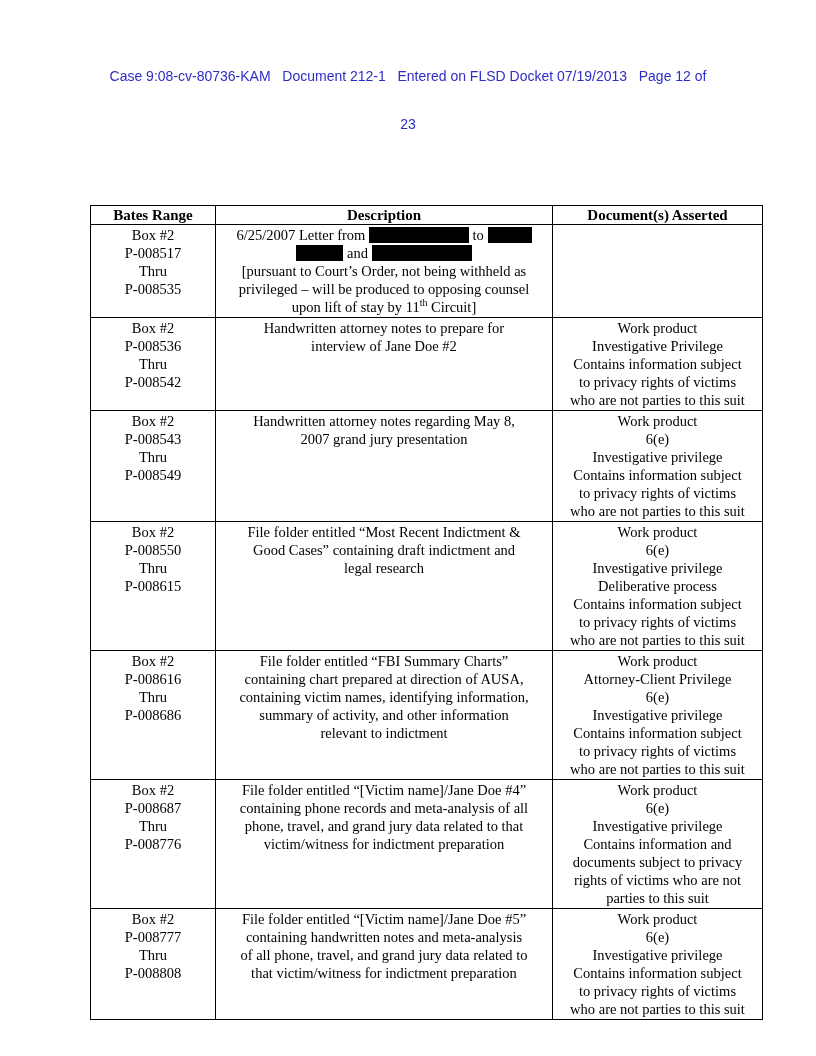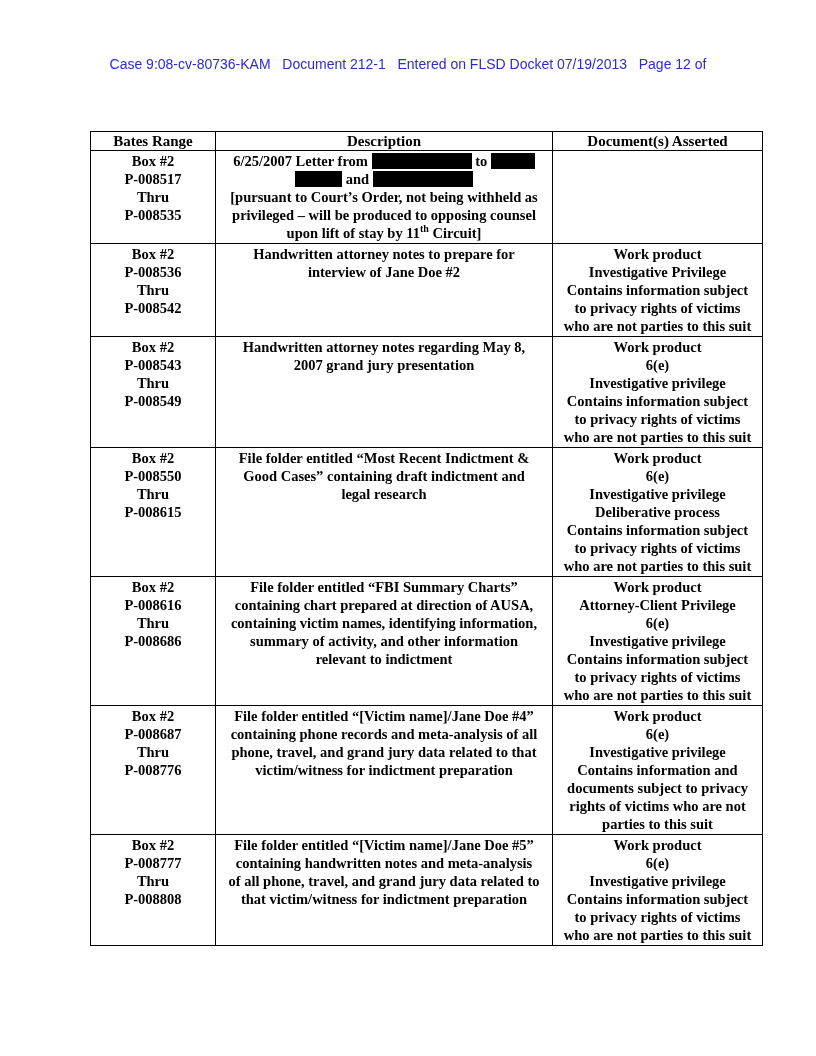--- a/index.html
+++ b/index.html
@@ -6,71 +6,72 @@
   body {
     width: 816px; height: 1056px;
     background: #ffffff;
     color: #000000;
     font-family: "Liberation Serif", "DejaVu Serif", serif;
     overflow: hidden;
   }
   .page { position: relative; width: 816px; height: 1056px; }
 
   .doc-header {
-    padding-top: 24px;
+    padding-top: 16px;
     text-align: center;
     font-family: "Liberation Sans", "DejaVu Sans", sans-serif;
     font-size: 14px;
     line-height: 16px;
     white-space: pre-wrap;
+    margin-top: 20px;
   }
 
   table.log {
     border-collapse: collapse;
     table-layout: fixed;
     width: 672px;
-    margin: 27px 0 0 90px;
+    margin: 41px 0 0 90px;
   }
   table.log th, table.log td {
     border: 1px solid #000000;
     text-align: center;
     font-size: 14.5px;
     overflow: hidden;
   }
   table.log th {
     font-size: 15px;
     font-weight: bold;
     height: 18px;
     line-height: 18px;
     padding: 0;
   }
   table.log td {
     vertical-align: top;
     line-height: 18px;
     padding: 1px 2px;
-    font-weight: bold;
   }
   .col-bates { width: 125px; }
   .col-desc  { width: 337px; }
   .col-priv  { width: 210px; }
 
   .redact {
     display: inline-block;
     height: 16px;
     vertical-align: -3px;
   }
   sup { font-size: 10px; line-height: 0; }
 </style>
 </head>
 <body>
 
 <div class="page">
 
   <div class="doc-header" style="color: rgb(45, 45, 200);">
     <div>Case 9:08-cv-80736-KAM   Document 212-1   Entered on FLSD Docket 07/19/2013   Page 12 of</div>
+    <div>23</div>
   </div>
 
   <table class="log">
     <colgroup>
       <col class="col-bates">
       <col class="col-desc">
       <col class="col-priv">
     </colgroup>
     <thead>
       <tr>

